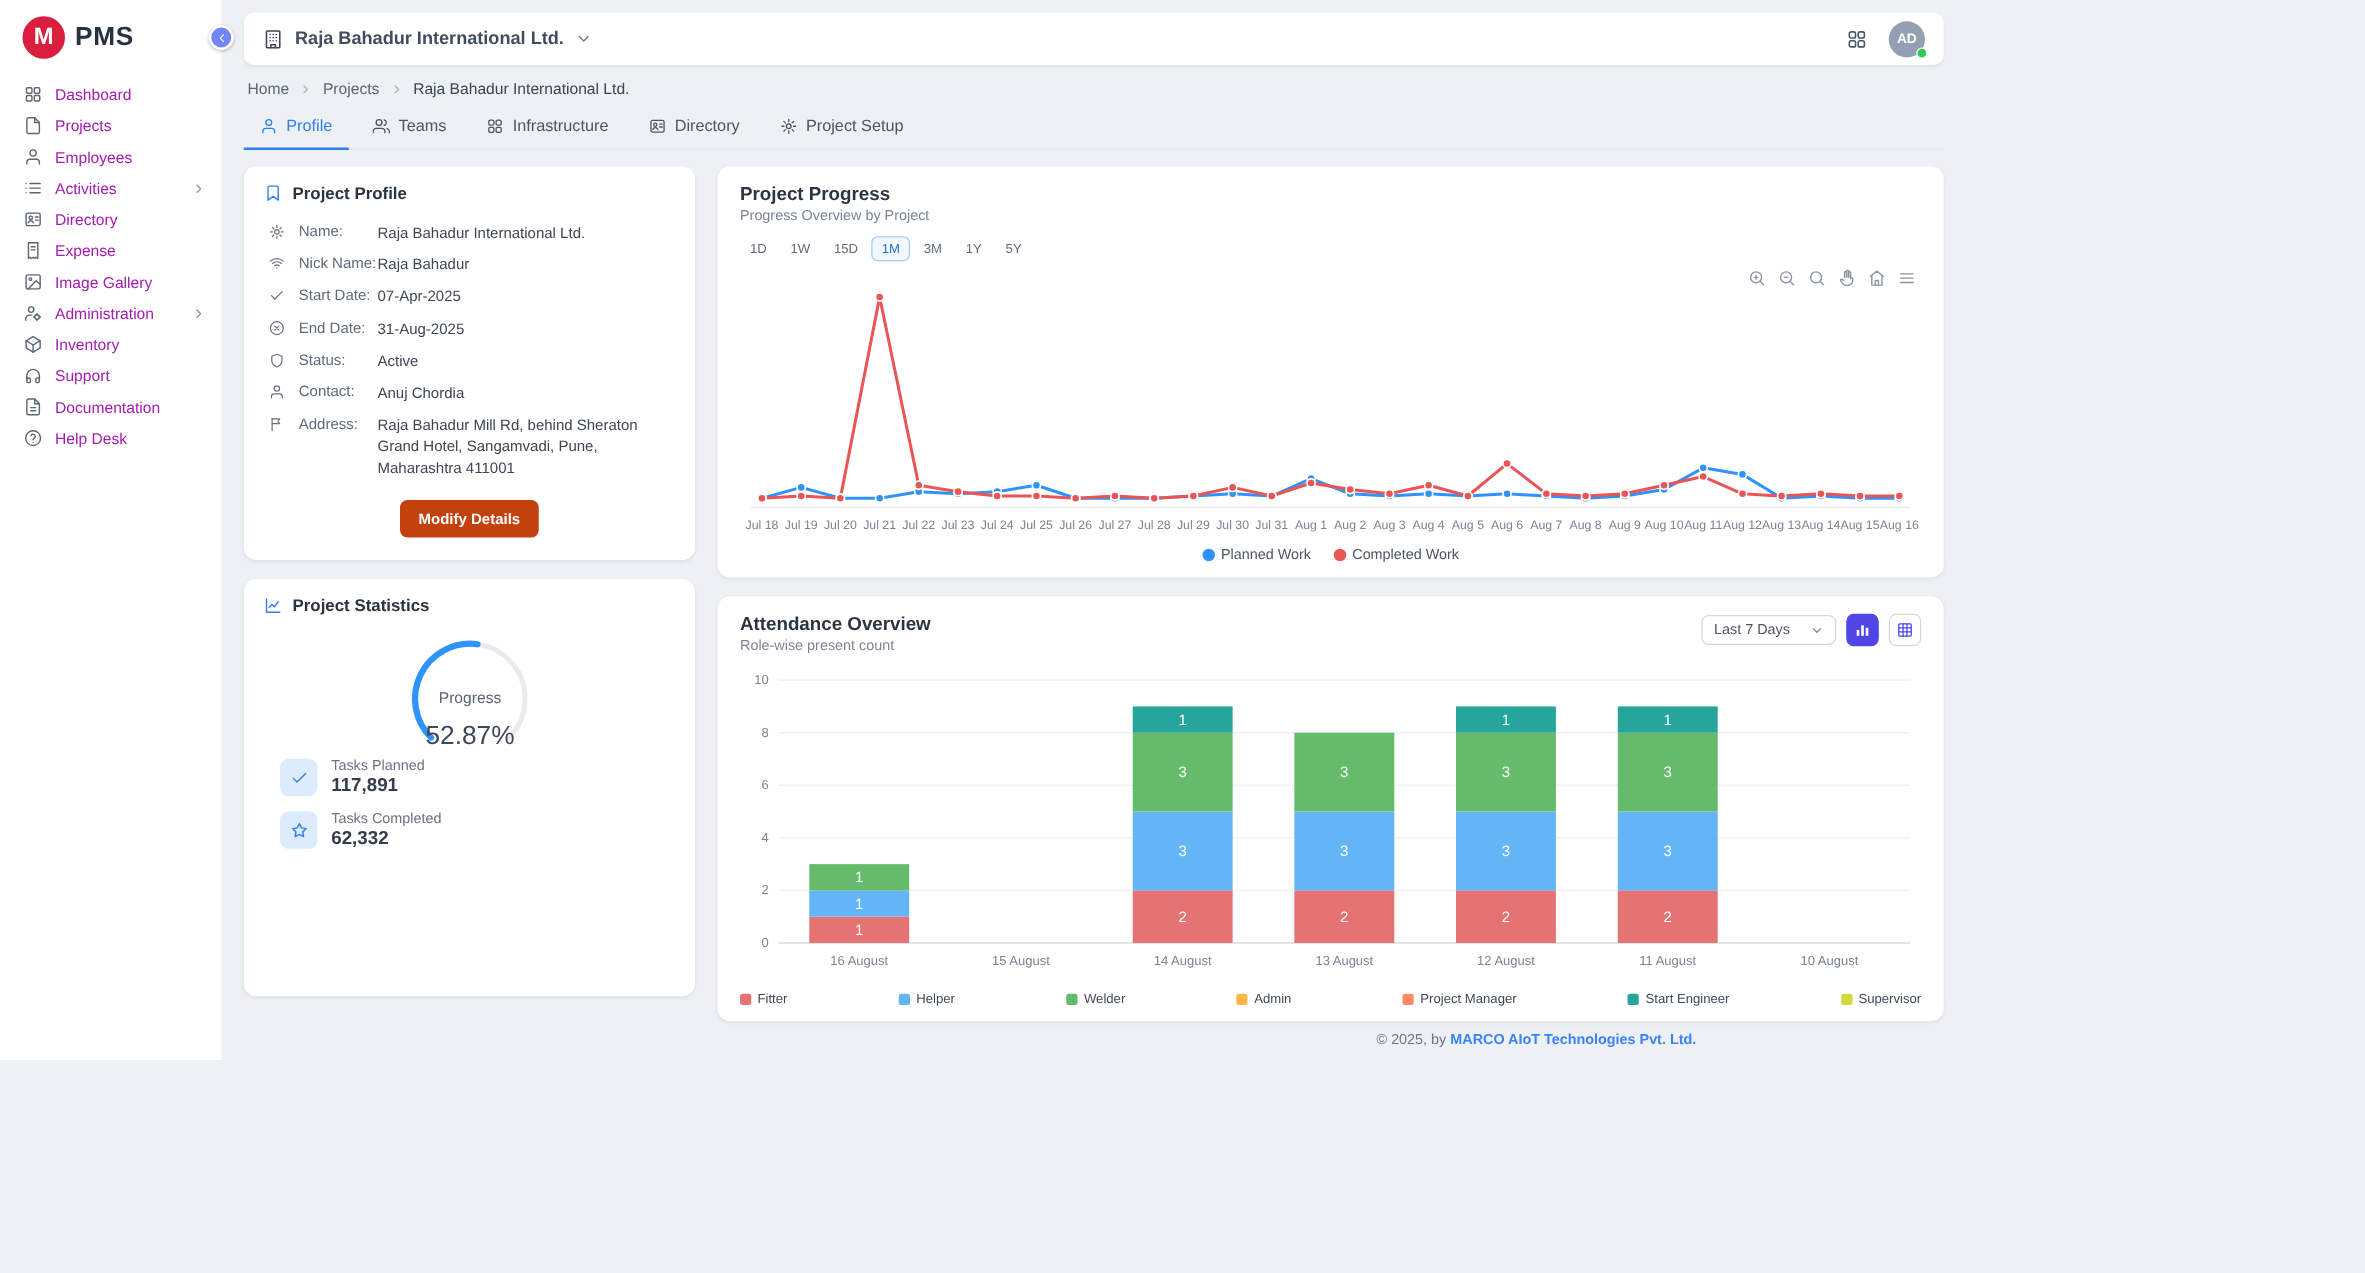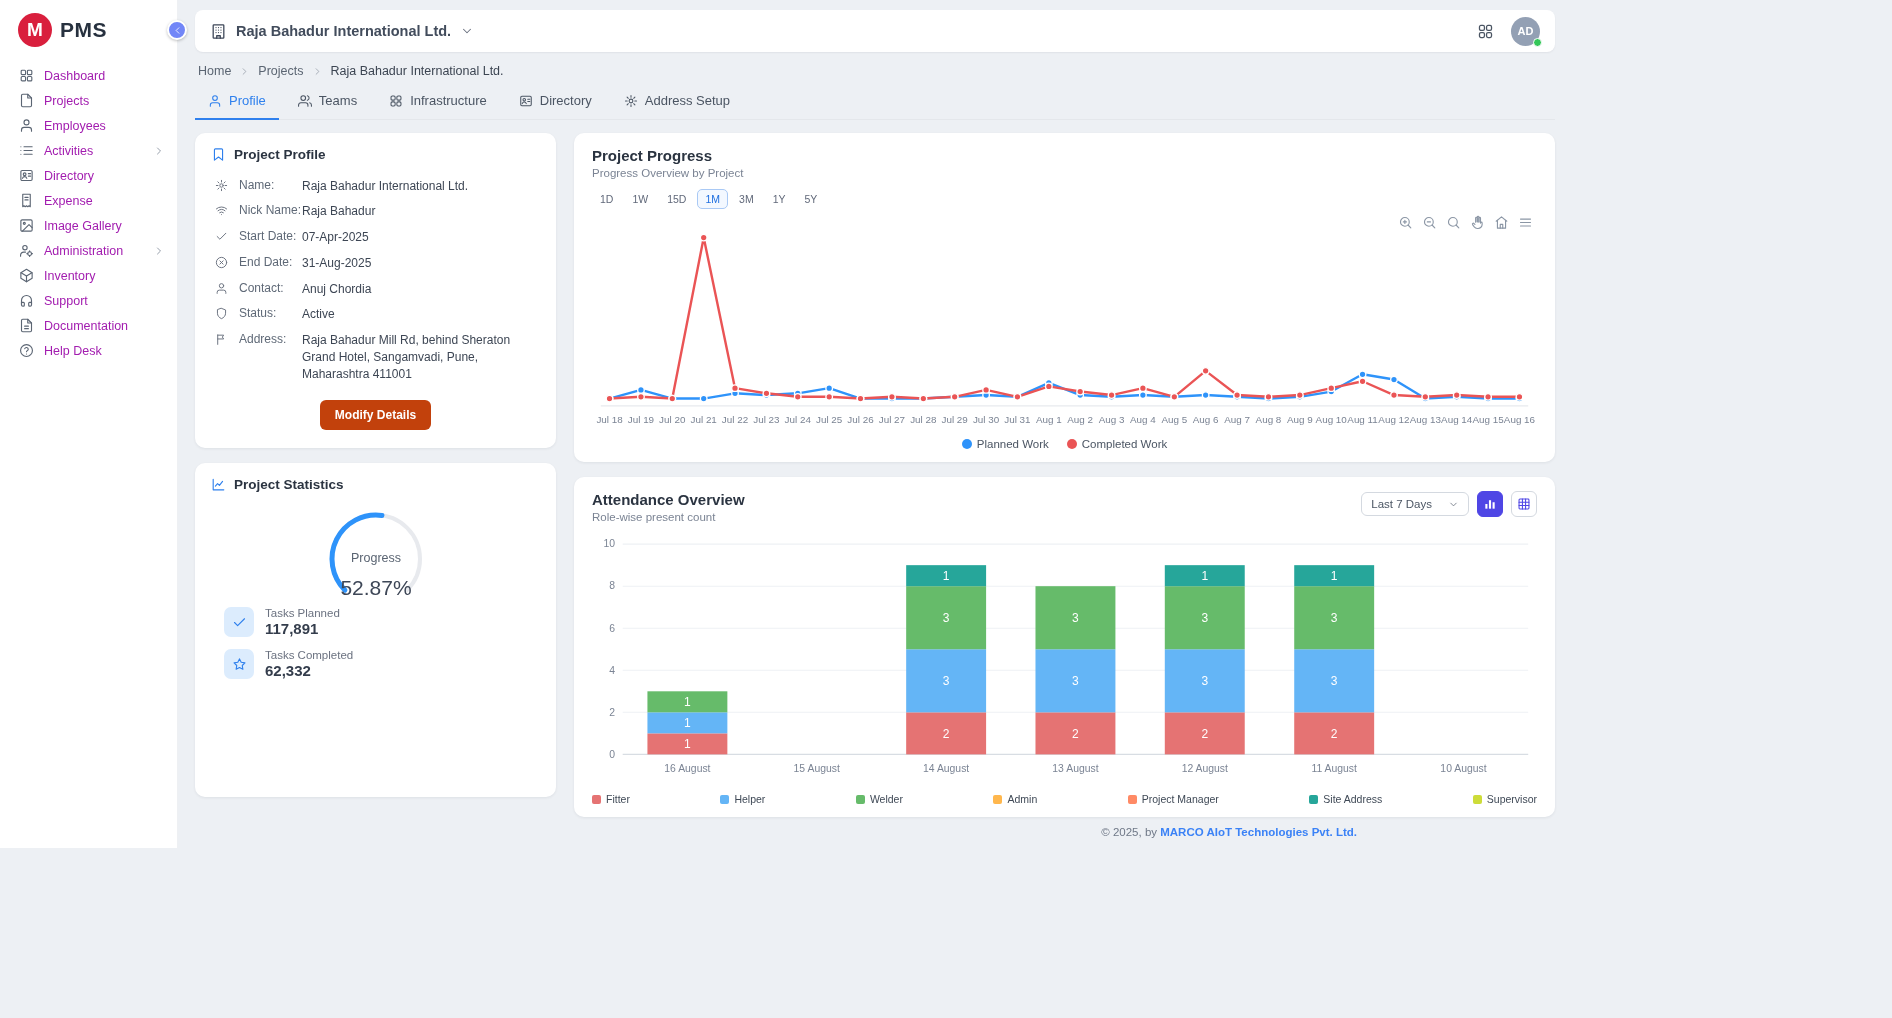--- a/index.html
+++ b/index.html
@@ -344,21 +344,21 @@
           </span>
           <span>Directory</span>
         </div>
         <div class="tab">
           <span class="tab-ic">
             <svg viewBox="0 0 24 24" fill="none" stroke="currentColor" stroke-width="1.8" stroke-linecap="round" stroke-linejoin="round" style="width:1em;height:1em;display:block" aria-hidden="true">
               <circle cx="12" cy="12" r="3.2"></circle>
               <path d="M12 2.5v3M12 18.5v3M2.5 12h3M18.5 12h3M5.3 5.3l2.1 2.1M16.6 16.6l2.1 2.1M18.7 5.3l-2.1 2.1M7.4 16.6l-2.1 2.1"></path>
             </svg>
           </span>
-          <span>Address Setup</span>
+          <span>Project Setup</span>
         </div>
       </div>
 
     <div class="content">
       <div class="col-left">
         <section class="card profile-card">
           <div class="card-head">
             <span class="card-head-ic">
                 <svg viewBox="0 0 24 24" fill="none" stroke="currentColor" stroke-width="1.8" stroke-linecap="round" stroke-linejoin="round" style="width:1em;height:1em;display:block" aria-hidden="true">
                   <path d="M18.5 21l-6.5-5-6.5 5V4.5A1.5 1.5 0 0 1 7 3h10a1.5 1.5 0 0 1 1.5 1.5z"></path>
@@ -404,35 +404,35 @@
                     <circle cx="12" cy="12" r="9.5"></circle>
                     <path d="M15 9l-6 6M9 9l6 6"></path>
                   </svg>
                 </span>
                 <span class="pf-label">End Date:</span>
                 <span class="pf-value">31-Aug-2025</span>
               </div>
               <div class="pf-row">
                 <span class="pf-ic">
                   <svg viewBox="0 0 24 24" fill="none" stroke="currentColor" stroke-width="1.8" stroke-linecap="round" stroke-linejoin="round" style="width:1em;height:1em;display:block" aria-hidden="true">
+                    <path d="M12 2.5l7.5 3v6c0 4.8-3.2 8.2-7.5 10-4.3-1.8-7.5-5.2-7.5-10v-6z"></path>
+                  </svg>
+                </span>
+                <span class="pf-label">Status:</span>
+                <span class="pf-value">Active</span>
+              </div>
+              <div class="pf-row">
+                <span class="pf-ic">
+                  <svg viewBox="0 0 24 24" fill="none" stroke="currentColor" stroke-width="1.8" stroke-linecap="round" stroke-linejoin="round" style="width:1em;height:1em;display:block" aria-hidden="true">
                     <path d="M20 21v-2a4 4 0 0 0-4-4H8a4 4 0 0 0-4 4v2"></path>
                     <circle cx="12" cy="7" r="4"></circle>
                   </svg>
                 </span>
                 <span class="pf-label">Contact:</span>
                 <span class="pf-value">Anuj Chordia</span>
-              </div>
-              <div class="pf-row">
-                <span class="pf-ic">
-                  <svg viewBox="0 0 24 24" fill="none" stroke="currentColor" stroke-width="1.8" stroke-linecap="round" stroke-linejoin="round" style="width:1em;height:1em;display:block" aria-hidden="true">
-                    <path d="M12 2.5l7.5 3v6c0 4.8-3.2 8.2-7.5 10-4.3-1.8-7.5-5.2-7.5-10v-6z"></path>
-                  </svg>
-                </span>
-                <span class="pf-label">Status:</span>
-                <span class="pf-value">Active</span>
               </div>
               <div class="pf-row">
                 <span class="pf-ic">
                   <svg viewBox="0 0 24 24" fill="none" stroke="currentColor" stroke-width="1.8" stroke-linecap="round" stroke-linejoin="round" style="width:1em;height:1em;display:block" aria-hidden="true">
                     <path d="M5 21V3.5"></path>
                     <path d="M5 4h11l-2.5 3.5L16 11H5"></path>
                   </svg>
                 </span>
                 <span class="pf-label">Address:</span>
                 <span class="pf-value">Raja Bahadur Mill Rd, behind Sheraton Grand Hotel, Sangamvadi, Pune, Maharashtra 411001</span>
@@ -757,21 +757,21 @@
               <span class="lg-item">
                 <span class="lg-sq" style="background:#ffb74d"></span>
                 <span>Admin</span>
               </span>
               <span class="lg-item">
                 <span class="lg-sq" style="background:#ff8a65"></span>
                 <span>Project Manager</span>
               </span>
               <span class="lg-item">
                 <span class="lg-sq" style="background:#26a69a"></span>
-                <span>Site Address</span>
+                <span>Start Engineer</span>
               </span>
               <span class="lg-item">
                 <span class="lg-sq" style="background:#cddc39"></span>
                 <span>Supervisor</span>
               </span>
             </div>
         </section>
       </div>
     </div>
 

